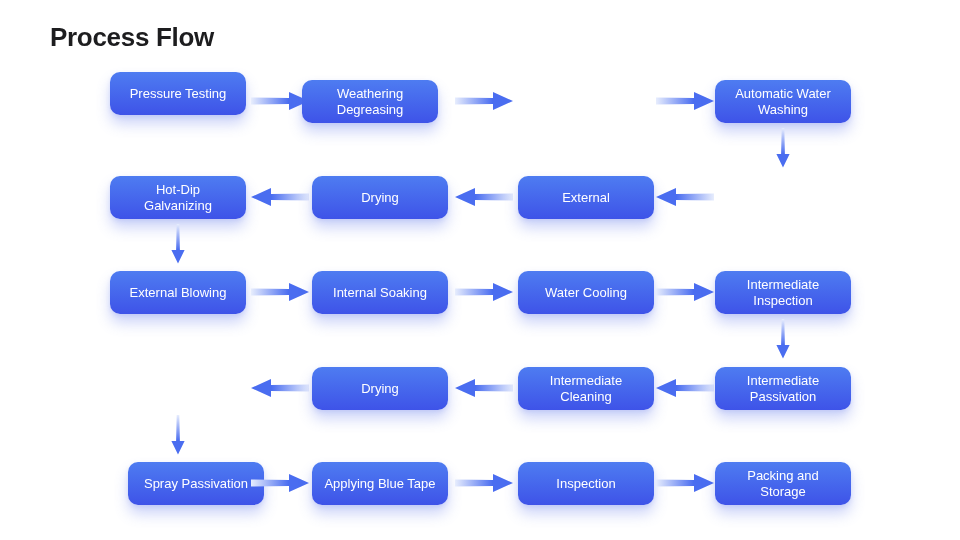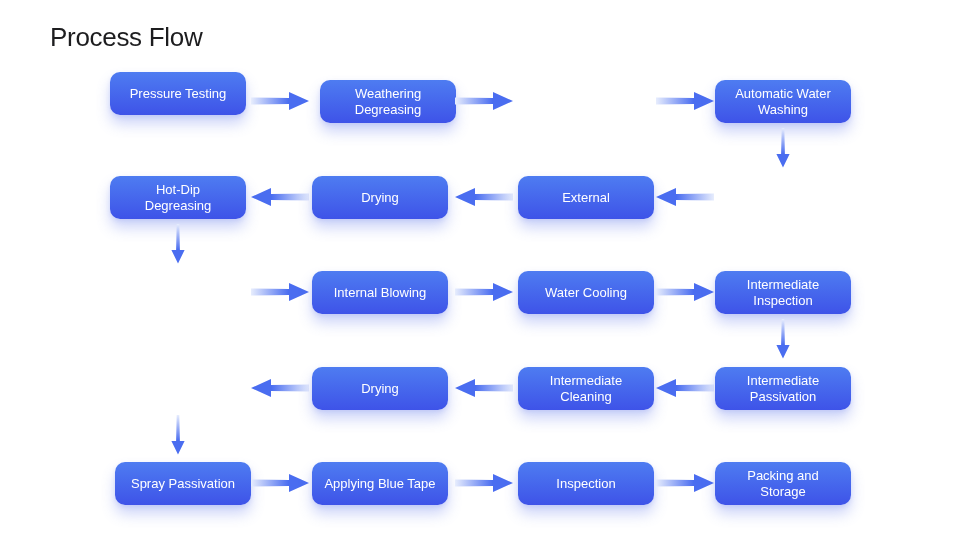--- a/index.html
+++ b/index.html
@@ -3,21 +3,21 @@
 <meta charset="utf-8">
 <style>
   html,body { margin:0; padding:0; background:#ffffff; }
   .canvas {
     position:relative; width:960px; height:540px;
     background:var(--background,#ffffff); overflow:hidden;
     font-family:"Liberation Sans", sans-serif;
   }
   .title {
     position:absolute; left:50px; top:22px;
-    font-size:26px; font-weight:400; letter-spacing:-0.3px;
+    font-size:26px; font-weight:700; letter-spacing:-0.3px;
     color:var(--title-color,#1d1d1f);
   }
   .box {
     position:absolute; width:136px; height:43px; box-sizing:border-box;
     border-radius:10px; padding:0 12px;
     background:linear-gradient(180deg, var(--box-gradient-top,#4E7CF1) 0%, var(--box-gradient-bottom,#3E53E8) 100%);
     color:var(--box-text,#ffffff);
     display:flex; align-items:center; justify-content:center;
     text-align:center; font-size:13px; line-height:1.18;
     white-space:pre-line;
@@ -47,57 +47,58 @@
   </defs>
 </svg>
 
 <div class="canvas">
   <div class="title">Process Flow</div>
 
   <div class="box" style="left:110px;top:72px">Pressure Testing</div>
   <svg class="harrow" style="left:251px;top:91px" viewBox="0 0 58 20">
       <polygon points="0,6.5 38,7 38,1 58,10 38,19 38,13 0,13.5" fill="url(#gradH)"></polygon>
     </svg>
-  <div class="box" style="left:320px;top:80px">Weathering
+  <div class="box" style="left:302px;top:80px">Weathering
 Degreasing</div>
   <svg class="harrow" style="left:455px;top:91px" viewBox="0 0 58 20">
       <polygon points="0,6.5 38,7 38,1 58,10 38,19 38,13 0,13.5" fill="url(#gradH)"></polygon>
     </svg>
   <svg class="harrow" style="left:656px;top:91px" viewBox="0 0 58 20">
       <polygon points="0,6.5 38,7 38,1 58,10 38,19 38,13 0,13.5" fill="url(#gradH)"></polygon>
     </svg>
   <div class="box" style="left:715px;top:80px">Automatic Water
 Washing</div>
 
   <svg class="varrow" style="left:775px;top:128px" viewBox="0 0 16 40">
       <polygon points="6.7,0 9.3,0 9.9,26 14.6,26 8,39.5 1.4,26 6.1,26" fill="url(#gradV)"></polygon>
     </svg>
 
   <div class="box" style="left:110px;top:176px">Hot-Dip
-Degreasing</div>
+Galvanizing</div>
   <svg class="harrow flip" style="left:251px;top:187px" viewBox="0 0 58 20">
       <polygon points="0,6.5 38,7 38,1 58,10 38,19 38,13 0,13.5" fill="url(#gradH)"></polygon>
     </svg>
   <div class="box" style="left:312px;top:176px">Drying</div>
   <svg class="harrow flip" style="left:455px;top:187px" viewBox="0 0 58 20">
       <polygon points="0,6.5 38,7 38,1 58,10 38,19 38,13 0,13.5" fill="url(#gradH)"></polygon>
     </svg>
   <div class="box" style="left:518px;top:176px">External</div>
   <svg class="harrow flip" style="left:656px;top:187px" viewBox="0 0 58 20">
       <polygon points="0,6.5 38,7 38,1 58,10 38,19 38,13 0,13.5" fill="url(#gradH)"></polygon>
     </svg>
 
   <svg class="varrow" style="left:170px;top:224px" viewBox="0 0 16 40">
       <polygon points="6.7,0 9.3,0 9.9,26 14.6,26 8,39.5 1.4,26 6.1,26" fill="url(#gradV)"></polygon>
     </svg>
 
+  <div class="box" style="left:110px;top:271px">External Blowing</div>
   <svg class="harrow" style="left:251px;top:282px" viewBox="0 0 58 20">
       <polygon points="0,6.5 38,7 38,1 58,10 38,19 38,13 0,13.5" fill="url(#gradH)"></polygon>
     </svg>
-  <div class="box" style="left:312px;top:271px">Internal Blowing</div>
+  <div class="box" style="left:312px;top:271px">Internal Soaking</div>
   <svg class="harrow" style="left:455px;top:282px" viewBox="0 0 58 20">
       <polygon points="0,6.5 38,7 38,1 58,10 38,19 38,13 0,13.5" fill="url(#gradH)"></polygon>
     </svg>
   <div class="box" style="left:518px;top:271px">Water Cooling</div>
   <svg class="harrow" style="left:656px;top:282px" viewBox="0 0 58 20">
       <polygon points="0,6.5 38,7 38,1 58,10 38,19 38,13 0,13.5" fill="url(#gradH)"></polygon>
     </svg>
   <div class="box" style="left:715px;top:271px">Intermediate
 Inspection</div>
 
@@ -117,21 +118,21 @@
   <svg class="harrow flip" style="left:656px;top:378px" viewBox="0 0 58 20">
       <polygon points="0,6.5 38,7 38,1 58,10 38,19 38,13 0,13.5" fill="url(#gradH)"></polygon>
     </svg>
   <div class="box" style="left:715px;top:367px">Intermediate
 Passivation</div>
 
   <svg class="varrow" style="left:170px;top:415px" viewBox="0 0 16 40">
       <polygon points="6.7,0 9.3,0 9.9,26 14.6,26 8,39.5 1.4,26 6.1,26" fill="url(#gradV)"></polygon>
     </svg>
 
-  <div class="box" style="left:115px;top:462px">Spray Passivation</div>
+  <div class="box" style="left:128px;top:462px">Spray Passivation</div>
   <svg class="harrow" style="left:251px;top:473px" viewBox="0 0 58 20">
       <polygon points="0,6.5 38,7 38,1 58,10 38,19 38,13 0,13.5" fill="url(#gradH)"></polygon>
     </svg>
   <div class="box" style="left:312px;top:462px">Applying Blue Tape</div>
   <svg class="harrow" style="left:455px;top:473px" viewBox="0 0 58 20">
       <polygon points="0,6.5 38,7 38,1 58,10 38,19 38,13 0,13.5" fill="url(#gradH)"></polygon>
     </svg>
   <div class="box" style="left:518px;top:462px">Inspection</div>
   <svg class="harrow" style="left:656px;top:473px" viewBox="0 0 58 20">
       <polygon points="0,6.5 38,7 38,1 58,10 38,19 38,13 0,13.5" fill="url(#gradH)"></polygon>

